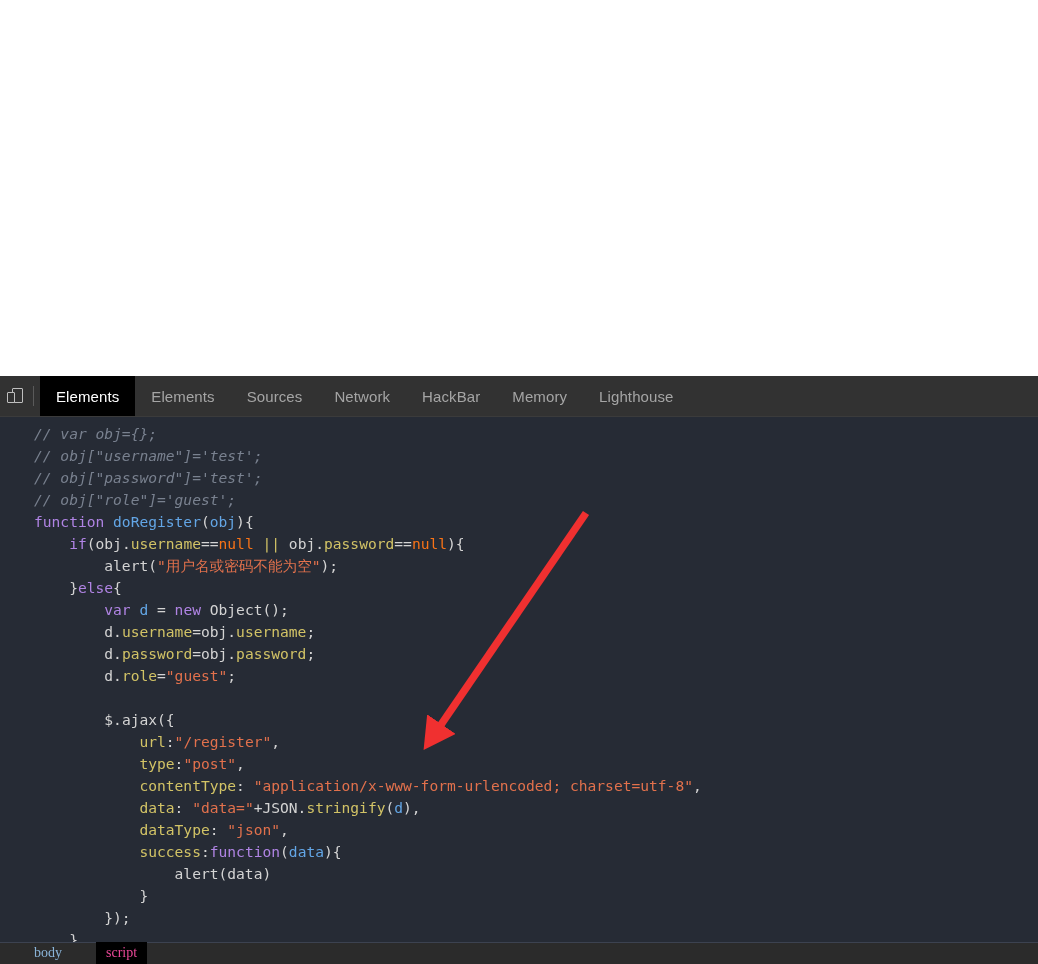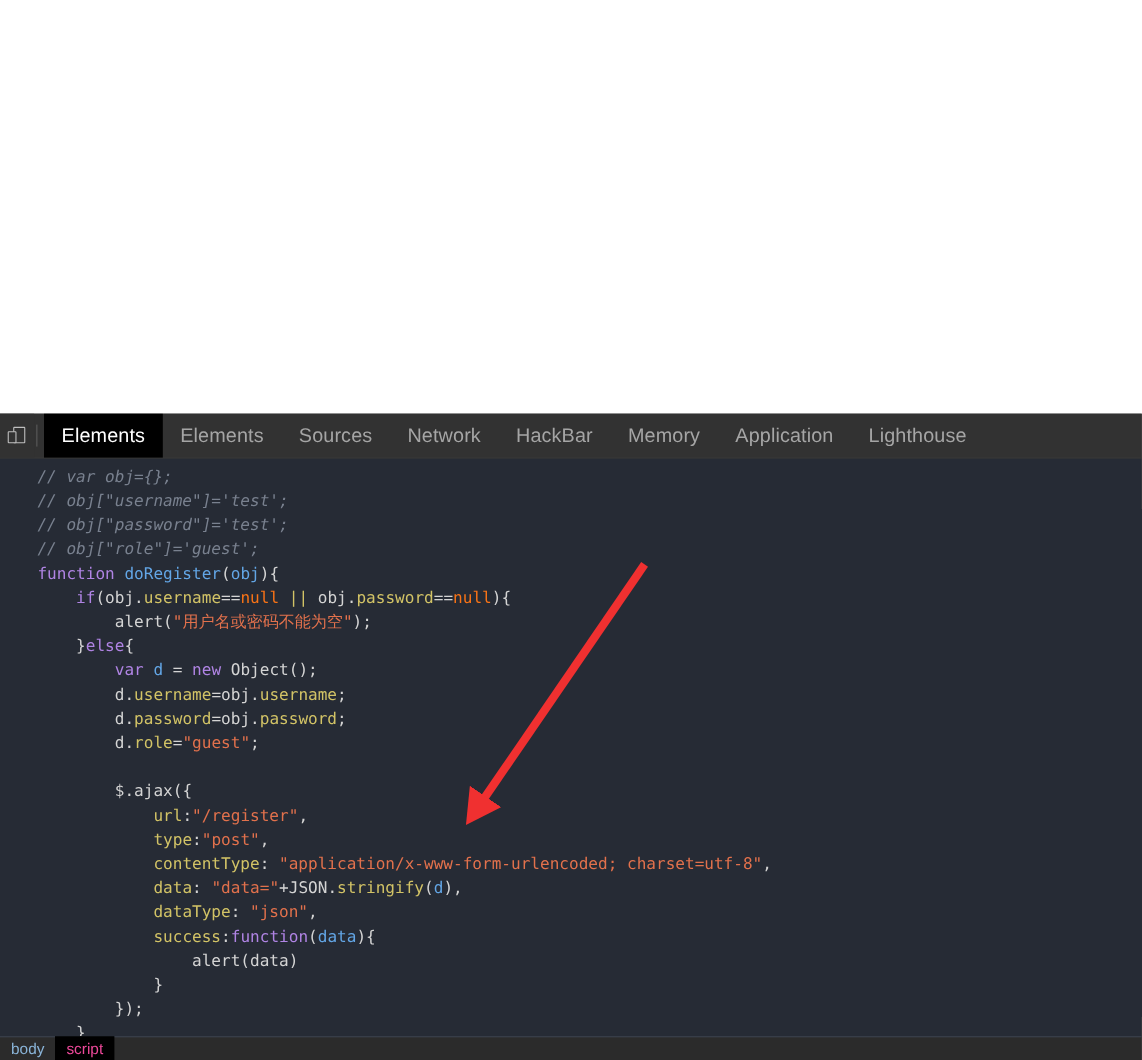--- a/index.html
+++ b/index.html
@@ -88,21 +88,21 @@
     background: #5a5a5a;
     align-self: center;
     margin: 0 6px 0 2px;
     flex: 0 0 auto;
   }
   .tab {
     display: flex;
     align-items: center;
     padding: 0 16px;
     color: #a5a5a5;
-    font-size: 18px;
+    font-size: 15px;
     font-family: "Liberation Sans", sans-serif;
     white-space: nowrap;
     flex: 0 0 auto;
     letter-spacing: 0.1px;
   }
   .tab.active {
     background: #000000;
     color: #ffffff;
   }
 
@@ -155,26 +155,27 @@
     bottom: 0;
     width: 1038px;
     height: 22px;
     background: #2b2b2b;
     border-top: 1px solid #3c4250;
     display: flex;
     align-items: center;
     box-sizing: border-box;
   }
   .crumb {
-    font-family: Liberation Sans, sans-serif;
+    font-family: Liberation Serif, serif;
     font-size: 14px;
     color: #8ab4d8;
     padding: 2px 10px 4px 10px;
     line-height: 18px;
     white-space: nowrap;
+    margin-left: 24px;
   }
   .crumb.selected {
     background: #000000;
     color: #ec4899;
   }
 </style>
 </head>
 <body>
 
 <div class="page">
@@ -204,23 +205,20 @@
           <div class="tab">
             <span>Network</span>
           </div>
           <div class="tab">
             <span>HackBar</span>
           </div>
           <div class="tab">
             <span>Memory</span>
           </div>
           <div class="tab">
-            <span>Application</span>
-          </div>
-          <div class="tab">
             <span>Lighthouse</span>
           </div>
         </div>
     </div>
 
     <div class="code-area">
       <pre class="code" id="code-host"><div class="line"><span class="cmt">// var obj={};</span></div><div class="line"><span class="cmt">// obj["username"]='test';</span></div><div class="line"><span class="cmt">// obj["password"]='test';</span></div><div class="line"><span class="cmt">// obj["role"]='guest';</span></div><div class="line"><span class="kw">function </span><span class="fn">doRegister</span><span class="plain">(</span><span class="var">obj</span><span class="plain">){</span></div><div class="line"><span class="plain">    </span><span class="kw">if</span><span class="plain">(obj.</span><span class="prop">username</span><span class="plain">==</span><span class="num">null</span><span class="plain"> </span><span class="pipe">||</span><span class="plain"> obj.</span><span class="prop">password</span><span class="plain">==</span><span class="num">null</span><span class="plain">){</span></div><div class="line"><span class="plain">        alert(</span><span class="str">"用户名或密码不能为空"</span><span class="plain">);</span></div><div class="line"><span class="plain">    }</span><span class="kw">else</span><span class="plain">{</span></div><div class="line"><span class="plain">        </span><span class="kw">var</span><span class="plain"> </span><span class="var">d</span><span class="plain"> = </span><span class="kw">new</span><span class="plain"> Object();</span></div><div class="line"><span class="plain">        d.</span><span class="prop">username</span><span class="plain">=obj.</span><span class="prop">username</span><span class="plain">;</span></div><div class="line"><span class="plain">        d.</span><span class="prop">password</span><span class="plain">=obj.</span><span class="prop">password</span><span class="plain">;</span></div><div class="line"><span class="plain">        d.</span><span class="prop">role</span><span class="plain">=</span><span class="str">"guest"</span><span class="plain">;</span></div><div class="line">&nbsp;</div><div class="line"><span class="plain">        $.</span><span class="plain">ajax</span><span class="plain">({</span></div><div class="line"><span class="plain">            </span><span class="prop">url</span><span class="plain">:</span><span class="str">"/register"</span><span class="plain">,</span></div><div class="line"><span class="plain">            </span><span class="prop">type</span><span class="plain">:</span><span class="str">"post"</span><span class="plain">,</span></div><div class="line"><span class="plain">            </span><span class="prop">contentType</span><span class="plain">: </span><span class="str">"application/x-www-form-urlencoded; charset=utf-8"</span><span class="plain">,</span></div><div class="line"><span class="plain">            </span><span class="prop">data</span><span class="plain">: </span><span class="str">"data="</span><span class="plain">+JSON.</span><span class="prop">stringify</span><span class="plain">(</span><span class="var">d</span><span class="plain">),</span></div><div class="line"><span class="plain">            </span><span class="prop">dataType</span><span class="plain">: </span><span class="str">"json"</span><span class="plain">,</span></div><div class="line"><span class="plain">            </span><span class="prop">success</span><span class="plain">:</span><span class="kw">function</span><span class="plain">(</span><span class="var">data</span><span class="plain">){</span></div><div class="line"><span class="plain">                alert(data)</span></div><div class="line"><span class="plain">            }</span></div><div class="line"><span class="plain">        });</span></div><div class="line"><span class="plain">    }</span></div></pre>
 
       <svg class="arrow-overlay" viewBox="0 0 1038 525">
         <defs>

